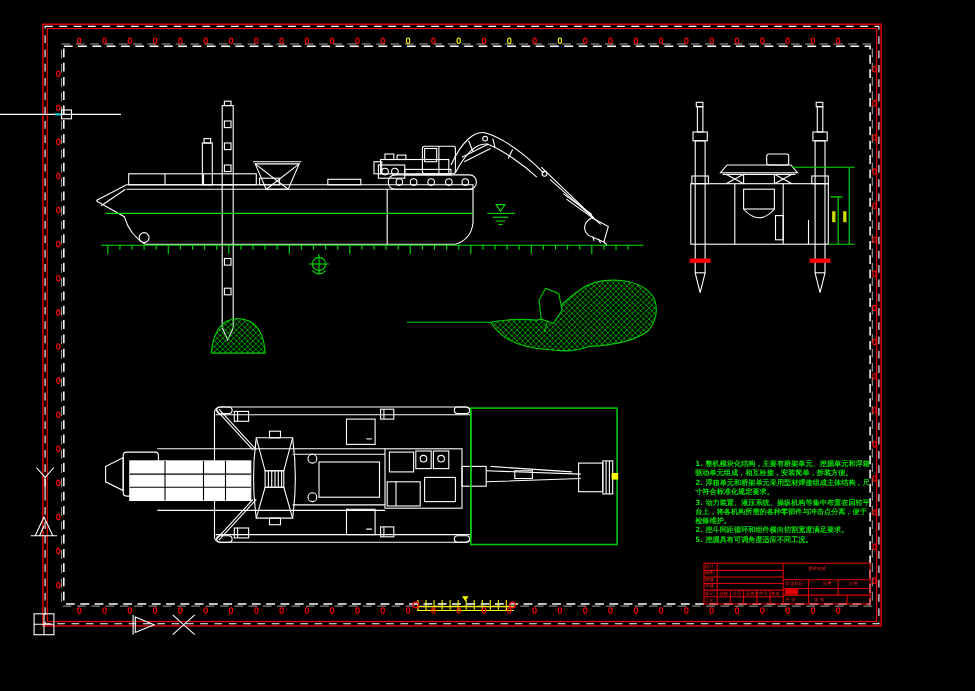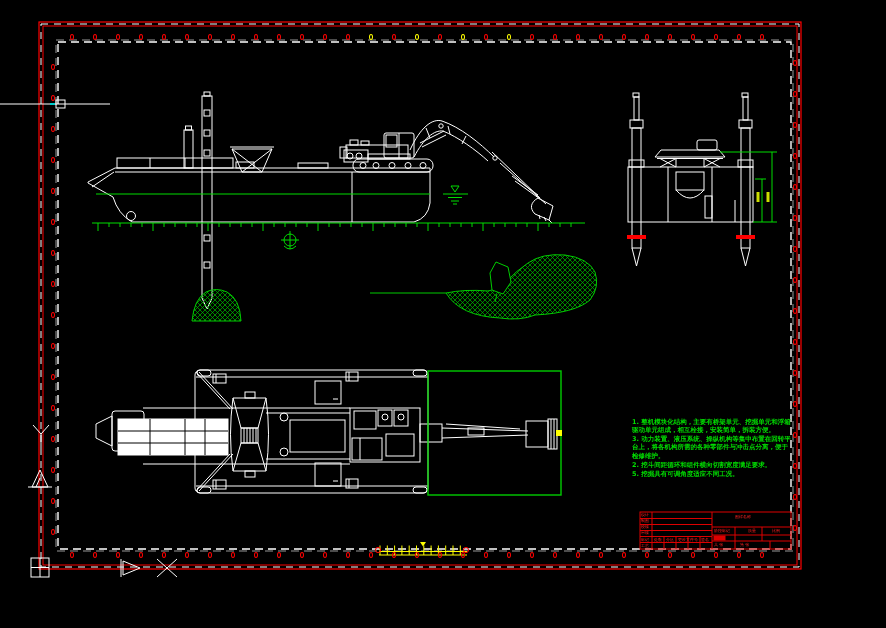--- a/index.html
+++ b/index.html
@@ -358,20 +358,21 @@
     <line x1="712" y1="541" x2="791" y2="541"></line>
     <line x1="735" y1="527" x2="735" y2="549"></line>
     <line x1="762" y1="527" x2="762" y2="541"></line>
     <line x1="770" y1="541" x2="770" y2="549"></line>
     <rect x="714" y="536" width="11" height="4" fill="#dd0000"></rect>
   </g>
 </svg>
 
 <div class="notes">
   <div>1. 整机模块化结构，主要有桥架单元、挖掘单元和浮箱驱动单元组成，相互栓接，安装简单，拆装方便。</div>
+  <div>2. 浮箱单元和桥架单元采用型材焊接组成主体结构，尺寸符合标准化规定要求。</div>
   <div>3. 动力装置、液压系统、操纵机构等集中布置在回转平台上，将各机构所需的各种零部件与冲击点分离，便于检修维护。</div>
   <div>2. 挖斗间距循环和组件横向切割宽度满足要求。</div>
   <div>5. 挖掘具有可调角度适应不同工况。</div>
 </div>
 
 <div>
   <span class="tb-label" style="left:641px;top:513px">设计</span>
   <span class="tb-label" style="left:641px;top:519px">制图</span>
   <span class="tb-label" style="left:641px;top:525px">校核</span>
   <span class="tb-label" style="left:641px;top:531px">审核</span>

